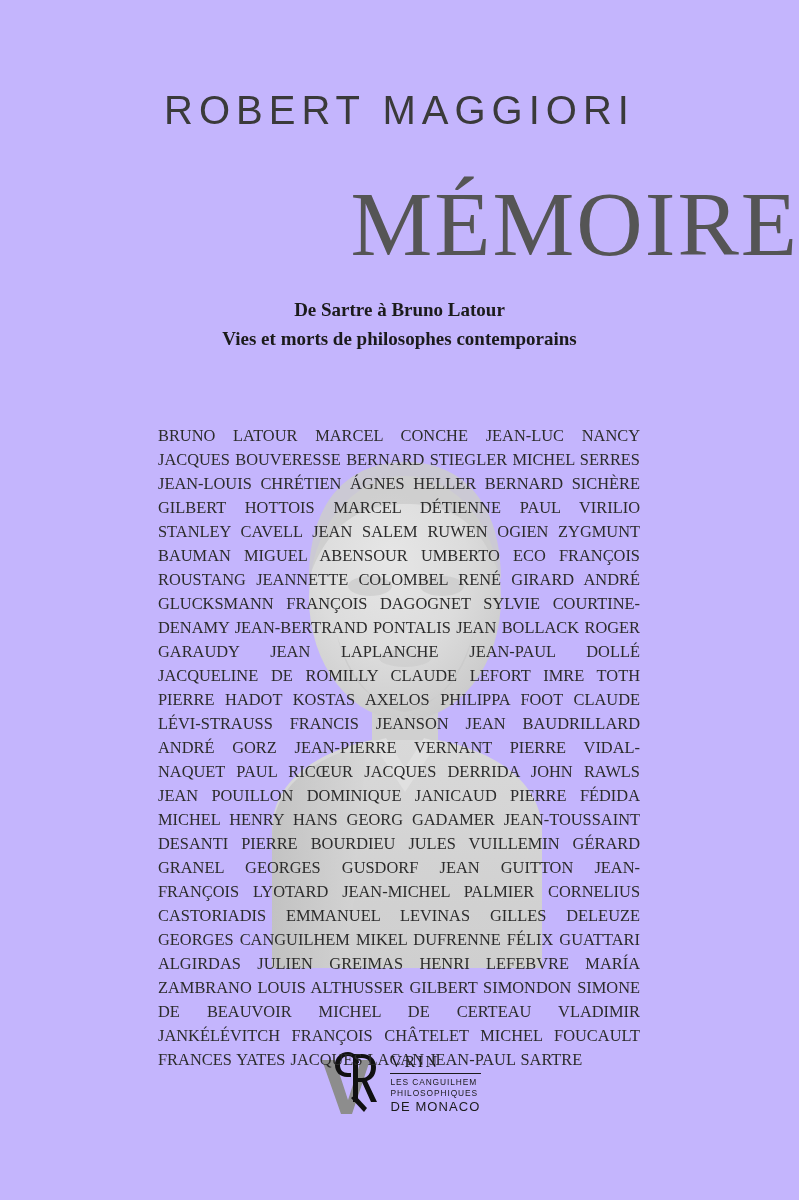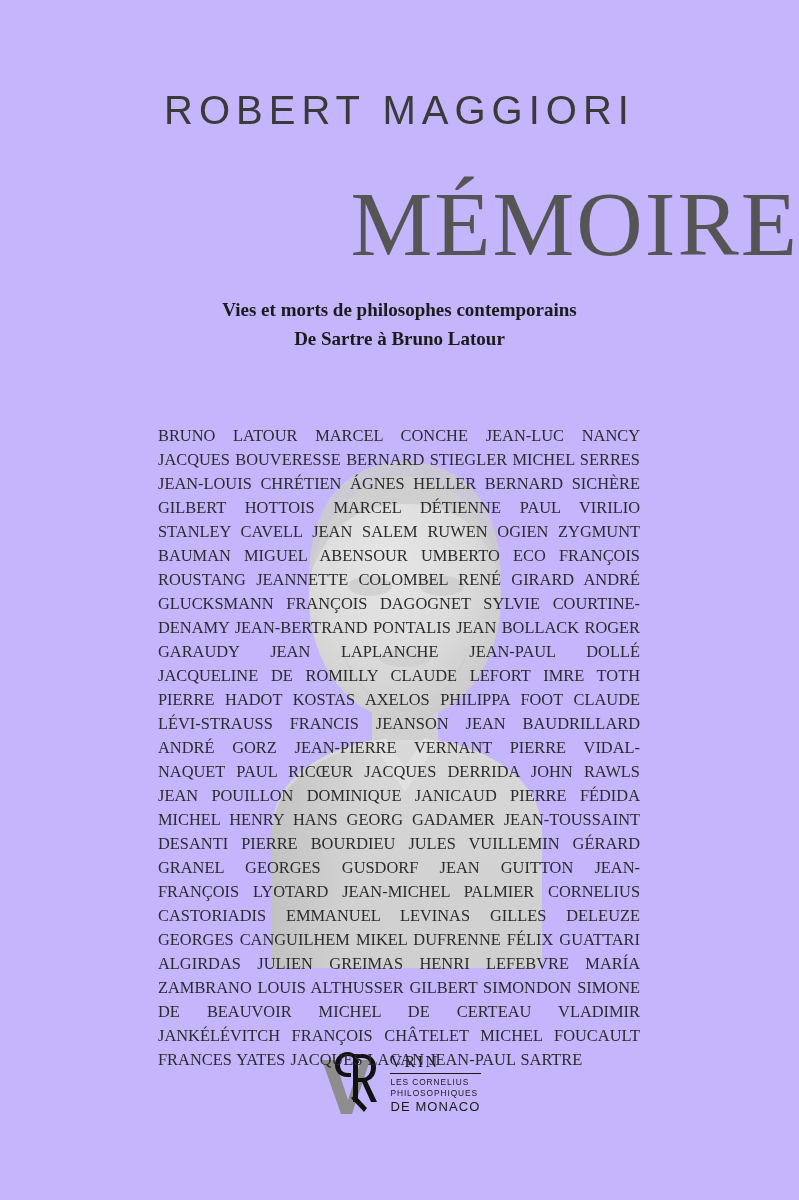--- a/index.html
+++ b/index.html
@@ -150,22 +150,22 @@
 </head>
 <body>
 
 <div class="cover">
 
   <div class="author">ROBERT MAGGIORI</div>
 
   <div class="title">MÉMOIRE</div>
 
   <div class="subtitle">
+    <div>De Sartre à Bruno Latour</div>
     <div>Vies et morts de philosophes contemporains</div>
-    <div>De Sartre à Bruno Latour</div>
   </div>
 
   <div class="names-wrap">
 
     <div class="watermark">
       <svg width="452" height="568" viewBox="0 0 452 568" xmlns="http://www.w3.org/2000/svg">
         <defs>
           <linearGradient id="shoulderGrad" x1="0" y1="0" x2="0" y2="1">
             <stop offset="0%" stop-color="#d9d9d9"></stop>
             <stop offset="60%" stop-color="#d2d2d2"></stop>
@@ -212,21 +212,21 @@
 
         <path d="M 4 14 L 17 14 L 30 54 L 43 14 L 52 14 L 34 68 L 23 68 Z" fill="#8d8d8d"></path>
 
         <path d="M 30 6 C 22 6 17 12 17 19 C 17 26 22 31 29 31 L 33 31 L 33 27 L 30 27 C 25 27 22 24 22 19 C 22 14 25 10 30 10 C 34 10 37 13 37 17 L 41 17 C 41 11 36 6 30 6 Z" fill="#111111"></path>
         <path d="M 35 8 L 35 56 L 40 56 L 40 36 L 44 36 L 53 56 L 59 56 L 49 35 C 55 33 58 28 58 21 C 58 13 52 8 44 8 Z M 40 12 L 44 12 C 50 12 53 16 53 21 C 53 27 50 32 44 32 L 40 32 Z" fill="#111111"></path>
         <path d="M 33 52 L 46 66 L 49 62 L 37 49 Z" fill="#111111"></path>
       </svg>
       <div class="logo-text">
         <div class="logo-vrin">VRIN</div>
         <div class="logo-sub">
-          <span>LES CORNELIUS</span><br>
+          <span>LES CANGUILHEM</span><br>
           <span>PHILOSOPHIQUES</span>
           <span class="big">DE MONACO</span>
         </div>
       </div>
     </div>
   </div>
 
 </div>
 
 </body></html>

